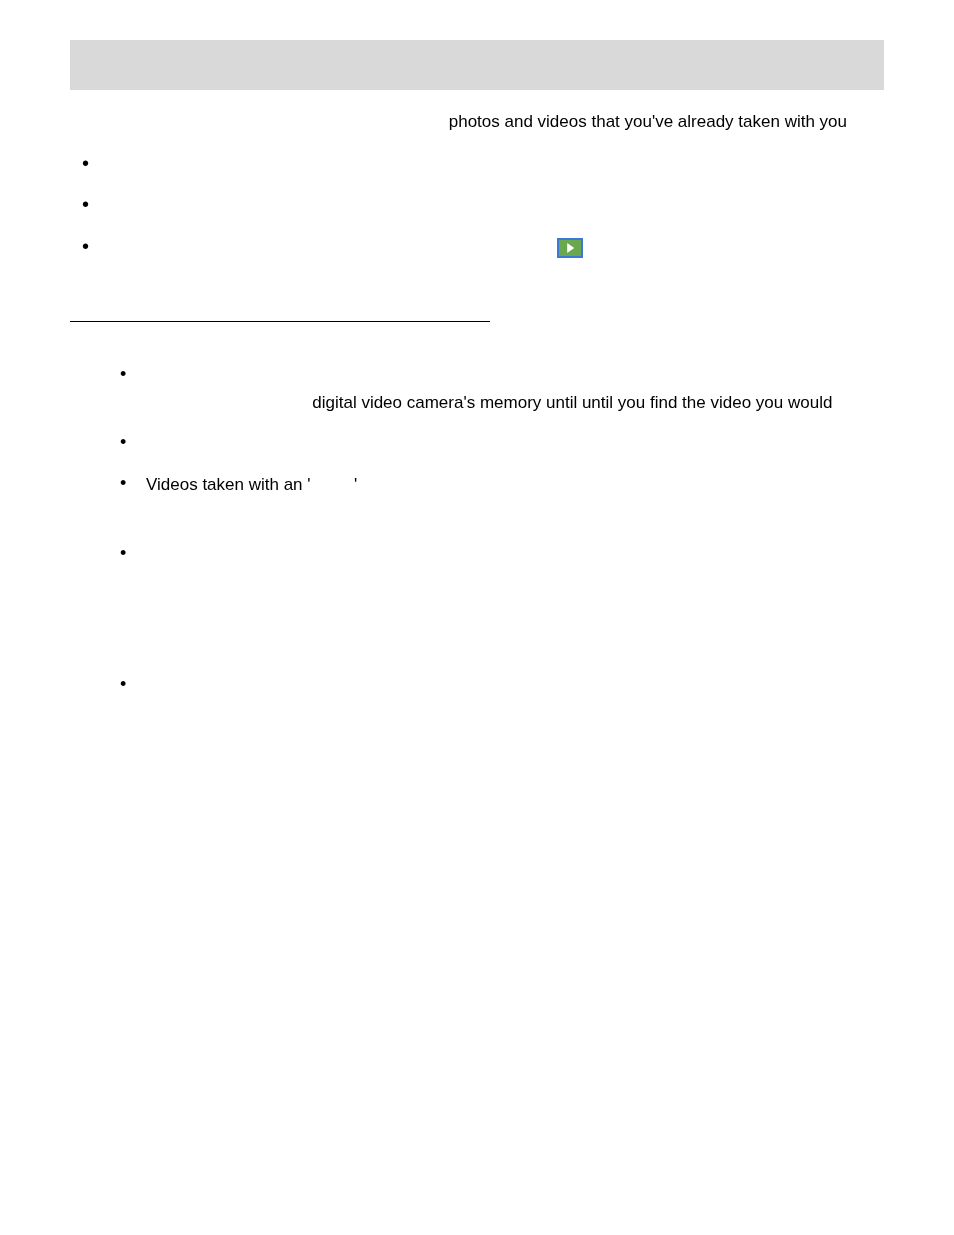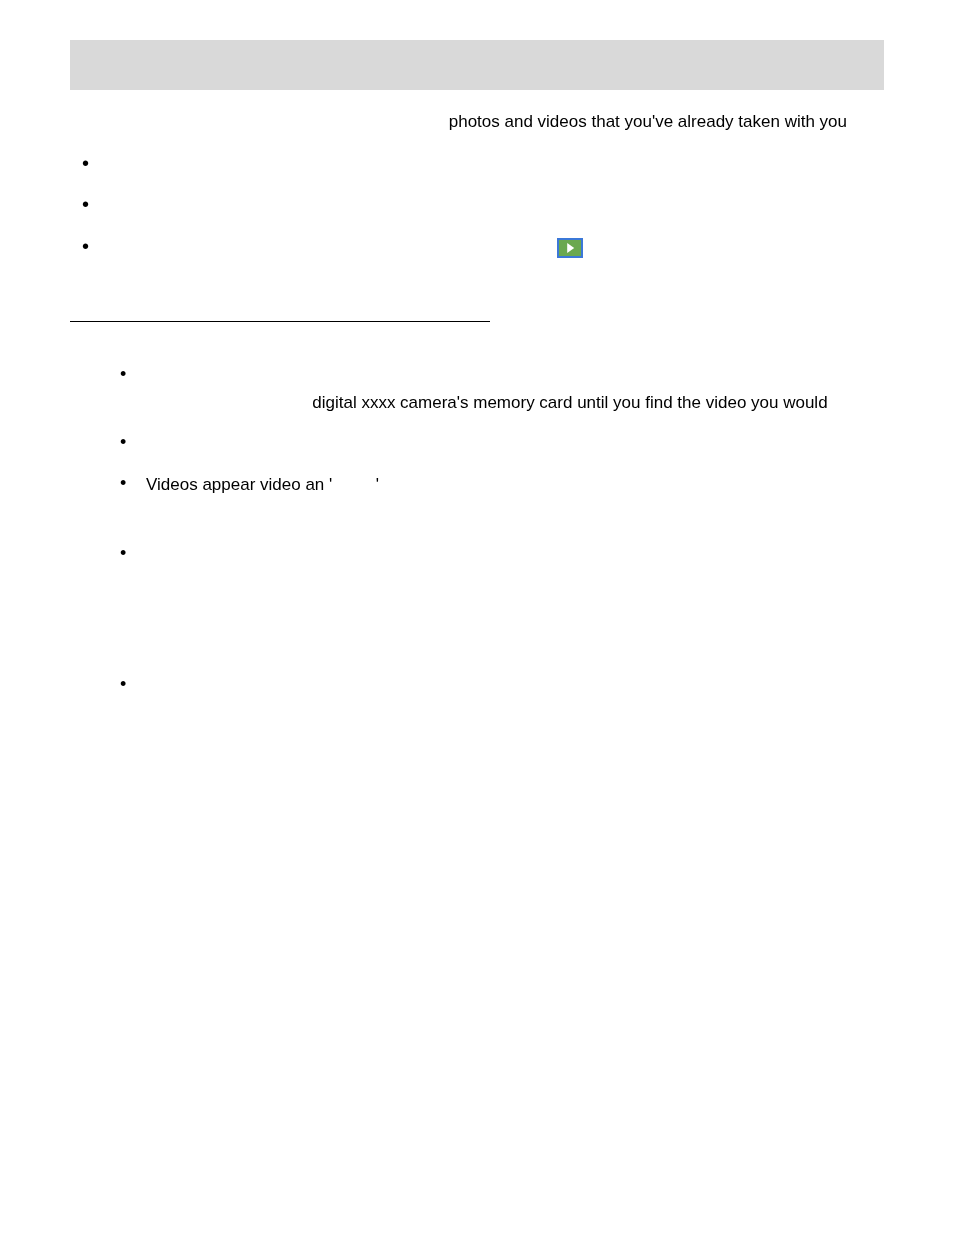--- a/index.html
+++ b/index.html
@@ -91,25 +91,25 @@
       <span class="icon-box"></span>
     </li>
   </ul>
 
   <hr class="underline-rule">
 
   <ul class="sub-list">
     <li>
       <span class="white-text">xxxxxxxxxxxxxxx</span><br>
       <span class="white-text">xxxxxxxxxxxxxxxxxxx</span>
-      <span>digital xxxx camera's memory card until you find the video you would</span>
+      <span>digital video camera's memory until until you find the video you would</span>
     </li>
     <li><span class="white-text">.</span></li>
     <li>
-      <span>Videos appear video an '</span>
+      <span>Videos taken with an '</span>
       <span class="white-text">xxxx</span>
       <span>'</span>
     </li>
   </ul>
 
   <div class="spacer-sm"></div>
 
   <ul class="sub-list">
     <li><span class="white-text">.</span></li>
   </ul>

